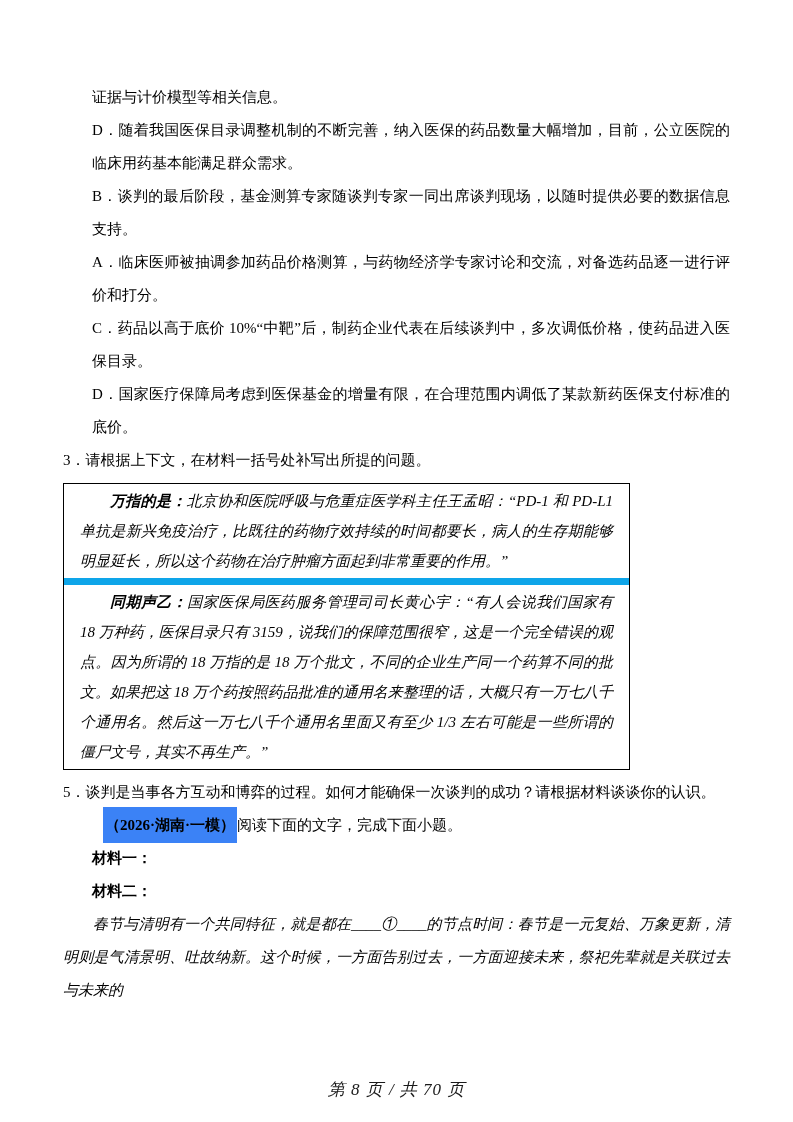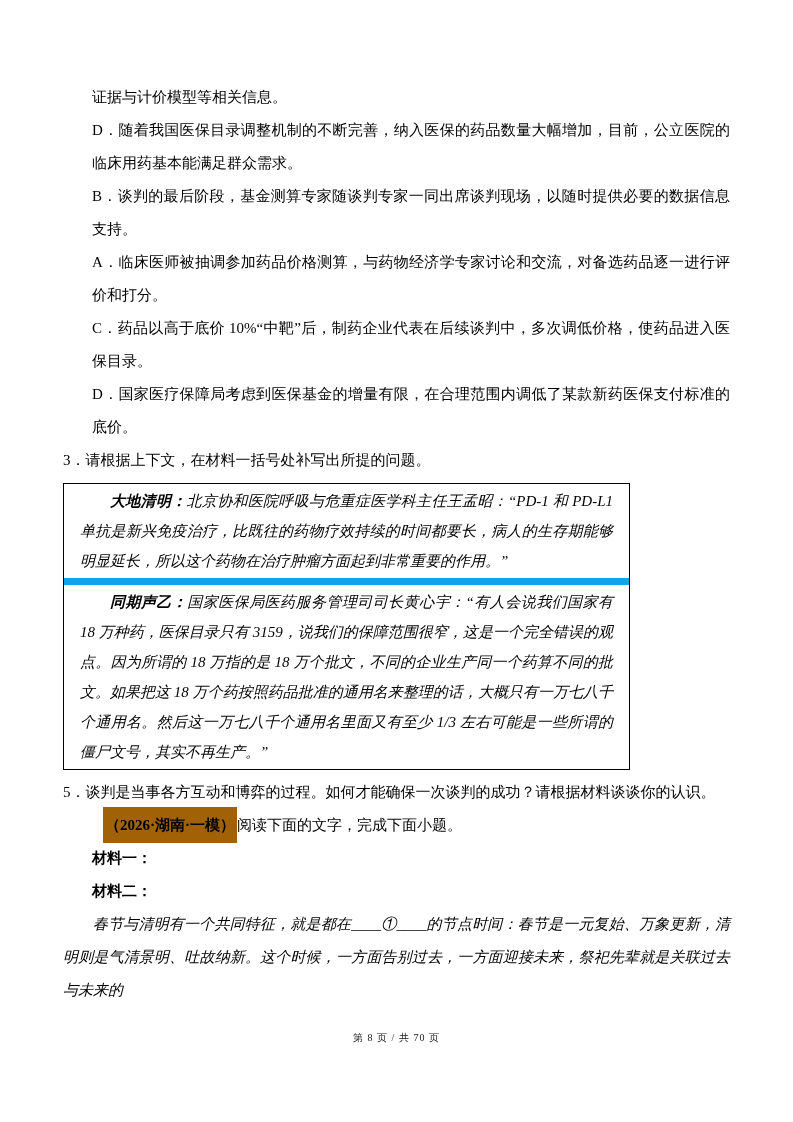--- a/index.html
+++ b/index.html
@@ -54,62 +54,63 @@
   }
   .quote-label {
     font-weight: bold;
     font-style: italic;
   }
   .source-line {
     margin-left: 40px !important;
   }
   .source-tag {
     font-weight: bold;
-    background: #a16207;
+    background: #3b82f6;
     padding: 10px 2px;
   }
   .mat-label {
     margin-left: 29px !important;
     font-weight: bold;
   }
   .mat-text {
     text-indent: 2em;
     font-style: italic;
   }
   .footer {
     position: absolute;
     left: 0;
     right: 0;
-    top: 1028px;
+    top: 1080px;
     text-align: center;
-    font-size: 10px;
+    font-size: 17px;
     line-height: 20px;
     color: #1a1a1a;
     letter-spacing: 1px;
+    font-style: italic;
   }
 </style>
 </head>
 <body>
 
 <div class="page">
   <div class="content">
 
     <p class="indent1">证据与计价模型等相关信息。</p>
     <p class="indent1">D．随着我国医保目录调整机制的不断完善，纳入医保的药品数量大幅增加，目前，公立医院的临床用药基本能满足群众需求。</p>
 
     <p class="indent1">B．谈判的最后阶段，基金测算专家随谈判专家一同出席谈判现场，以随时提供必要的数据信息支持。</p>
     <p class="indent1">A．临床医师被抽调参加药品价格测算，与药物经济学专家讨论和交流，对备选药品逐一进行评价和打分。</p>
     <p class="indent1">C．药品以高于底价 10%“中靶”后，制药企业代表在后续谈判中，多次调低价格，使药品进入医保目录。</p>
     <p class="indent1">D．国家医疗保障局考虑到医保基金的增量有限，在合理范围内调低了某款新药医保支付标准的底价。</p>
 
     <p>3．请根据上下文，在材料一括号处补写出所提的问题。</p>
 
     <div class="quote-box">
       <div class="quote-cell">
-        <p class="quote-para"><span class="quote-label">大地清明：</span><span>北京协和医院呼吸与危重症医学科主任王孟昭：“PD-1 和 PD-L1 单抗是新兴免疫治疗，比既往的药物疗效持续的时间都要长，病人的生存期能够明显延长，所以这个药物在治疗肿瘤方面起到非常重要的作用。”</span></p>
+        <p class="quote-para"><span class="quote-label">万指的是：</span><span>北京协和医院呼吸与危重症医学科主任王孟昭：“PD-1 和 PD-L1 单抗是新兴免疫治疗，比既往的药物疗效持续的时间都要长，病人的生存期能够明显延长，所以这个药物在治疗肿瘤方面起到非常重要的作用。”</span></p>
       </div>
       <div class="quote-cell">
         <p class="quote-para"><span class="quote-label">同期声乙：</span><span>国家医保局医药服务管理司司长黄心宇：“有人会说我们国家有 18 万种药，医保目录只有 3159，说我们的保障范围很窄，这是一个完全错误的观点。因为所谓的 18 万指的是 18 万个批文，不同的企业生产同一个药算不同的批文。如果把这 18 万个药按照药品批准的通用名来整理的话，大概只有一万七八千个通用名。然后这一万七八千个通用名里面又有至少 1/3 左右可能是一些所谓的僵尸文号，其实不再生产。”</span></p>
       </div>
     </div>
 
     <p>5．谈判是当事各方互动和博弈的过程。如何才能确保一次谈判的成功？请根据材料谈谈你的认识。</p>
 
     <p class="source-line"><span class="source-tag">（2026·湖南·一模）</span><span>阅读下面的文字，完成下面小题。</span></p>
 

